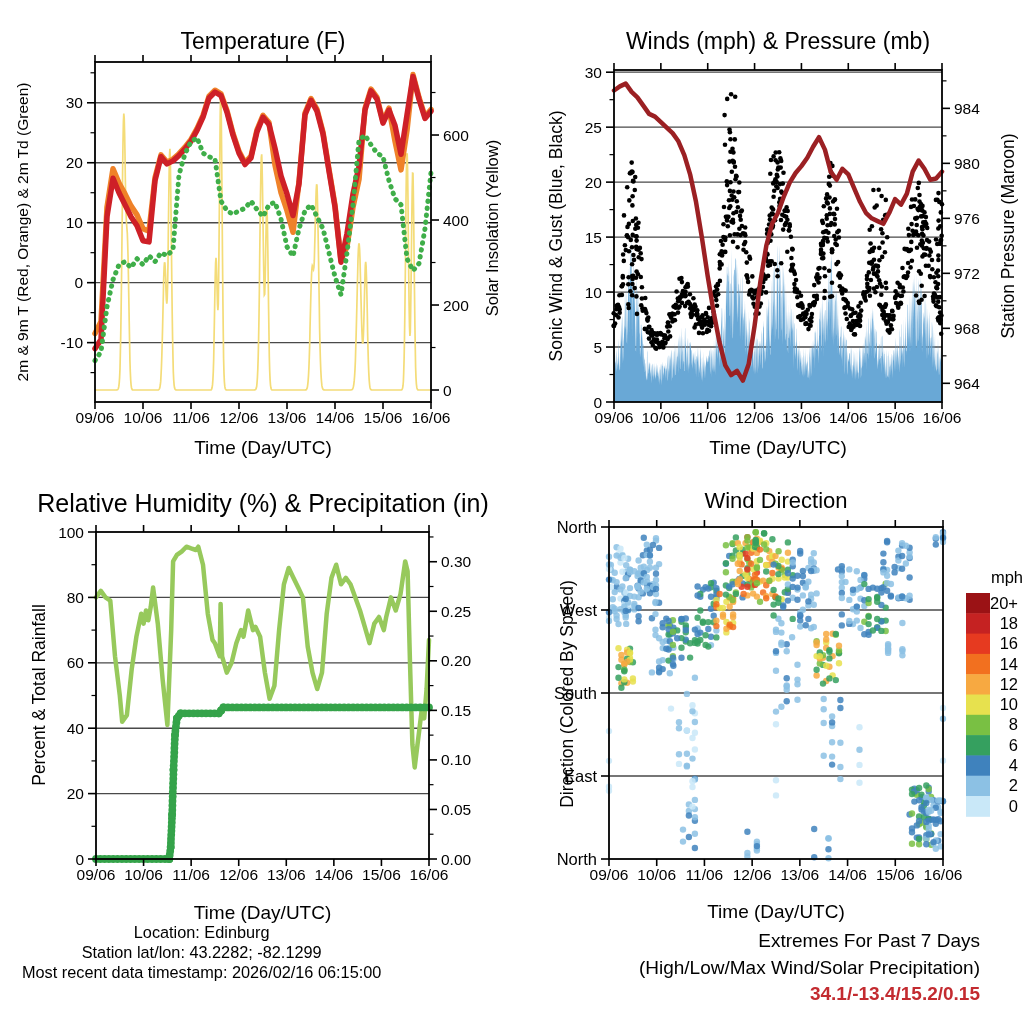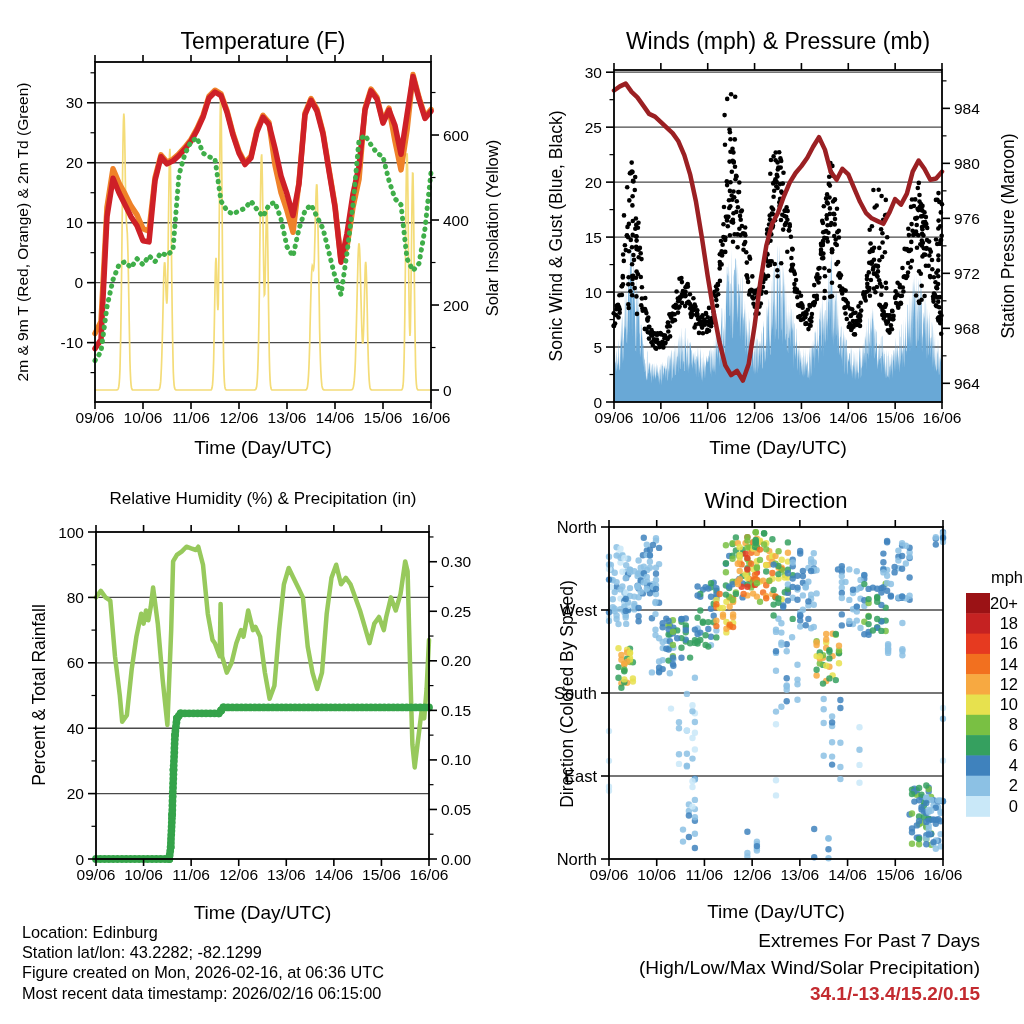--- a/index.html
+++ b/index.html
@@ -2138,40 +2138,39 @@
       <rect x="966" y="755.4" width="24" height="20.8" fill="#3f82bd"></rect>
       <text x="1018" y="771.05" text-anchor="end" font-size="16.5" fill="#000">4</text>
       <rect x="966" y="775.7" width="24" height="20.8" fill="#8cc1e4"></rect>
       <text x="1018" y="791.35" text-anchor="end" font-size="16.5" fill="#000">2</text>
       <rect x="966" y="796.0" width="24" height="20.8" fill="#c9e8f8"></rect>
       <text x="1018" y="811.65" text-anchor="end" font-size="16.5" fill="#000">0</text>
     </svg>
 
   <div class="lbl ctr title" style="left:95px;top:28px;width:336px;">Temperature (F)</div>
   <div class="lbl ctr title" style="left:614px;top:28px;width:328px;">Winds (mph) &amp; Pressure (mb)</div>
-  <div class="lbl ctr" style="left:30px;top:489px;width:466px;font-size:17px;">Relative Humidity (%) &amp; Precipitation (in)</div>
+  <div class="lbl ctr" style="left:30px;top:489px;width:466px;font-size:25px;">Relative Humidity (%) &amp; Precipitation (in)</div>
   <div class="lbl ctr" style="left:609px;top:488px;width:334px;font-size:22px;">Wind Direction</div>
 
   <div class="lbl ctr" style="left:95px;top:437px;width:336px;font-size:19px;">Time (Day/UTC)</div>
   <div class="lbl ctr" style="left:614px;top:437px;width:328px;font-size:19px;">Time (Day/UTC)</div>
   <div class="lbl ctr" style="left:96px;top:902px;width:333px;font-size:19px;">Time (Day/UTC)</div>
   <div class="lbl ctr" style="left:609px;top:901px;width:334px;font-size:19px;">Time (Day/UTC)</div>
 
   <div class="vlbl" style="left:23px;top:232px;font-size:15.5px;">2m &amp; 9m T (Red, Orange) &amp; 2m Td (Green)</div>
   <div class="vlbl" style="left:492px;top:228px;font-size:16.5px;">Solar Insolation (Yellow)</div>
   <div class="vlbl" style="left:556px;top:236px;font-size:17.5px;">Sonic Wind &amp; Gust (Blue, Black)</div>
   <div class="vlbl" style="left:1008px;top:236px;font-size:17.5px;">Station Pressure (Maroon)</div>
   <div class="vlbl" style="left:39px;top:695px;font-size:17.5px;">Percent &amp; Total Rainfall</div>
   <div class="vlbl" style="left:567px;top:694px;font-size:17.5px;">Direction (Colored By Speed)</div>
 
   <div class="lbl ctr" style="left:982px;top:568px;width:50px;font-size:16.5px;">mph</div>
 
-  <div class="lbl" style="left:22px;top:922px;">
+  <div class="lbl" style="left:22px;top:922px;text-align:center;">
     <div class="footer-line">Location: Edinburg</div>
     <div class="footer-line">Station lat/lon: 43.2282; -82.1299</div>
-    <div class="footer-line">Figure created on Mon, 2026-02-16, at 06:36 UTC</div>
     <div class="footer-line">Most recent data timestamp: 2026/02/16 06:15:00</div>
   </div>
 
   <div class="extreme" style="top:930px;">Extremes For Past 7 Days</div>
   <div class="extreme" style="top:957px;">(High/Low/Max Wind/Solar Precipitation)</div>
   <div class="extreme" style="top: 983px; font-weight: bold; font-size: 19px; color: rgb(195, 43, 48);" id="extreme-values">34.1/-13.4/15.2/0.15</div>
 </div>
 
 </body></html>

